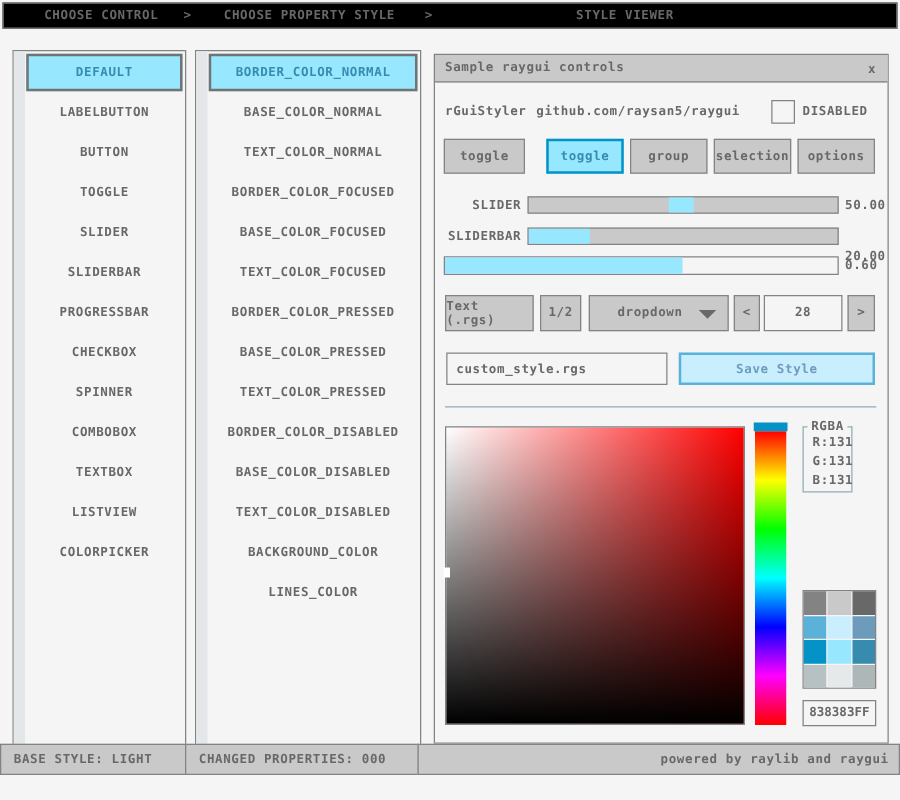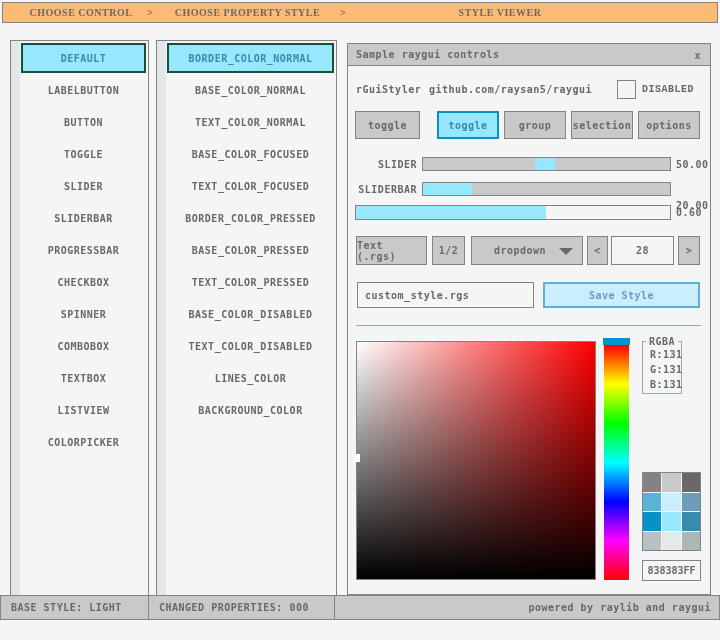--- a/index.html
+++ b/index.html
@@ -1,34 +1,34 @@
 <!DOCTYPE html>
 <html><head>
 <meta charset="utf-8">
 <style>
   html,body{margin:0;padding:0;background:#F5F5F5;}
   #app{position:relative;width:720px;height:640px;background:#F5F5F5;
        font-family:"DejaVu Sans Mono", monospace;font-size:10px;font-weight:bold;
        letter-spacing:0.5px;color:#686868;overflow:hidden;}
   .abs{position:absolute;box-sizing:border-box;}
-  .bar{background:#fdba74;border:1px solid #838383;font-family:Liberation Serif, serif;}
+  .bar{background:#000000;border:1px solid #838383;}
   .ctext{display:flex;align-items:center;justify-content:center;}
   .ltext{display:flex;align-items:center;}
   .rtext{display:flex;align-items:center;justify-content:flex-end;}
 
   
   .topbar{left:2px;top:2px;width:716px;height:21px;}
   .topbar span{position:absolute;top:0;height:19px;display:flex;align-items:center;justify-content:center;}
 
   
   .panel{top:40px;height:559px;background:#F5F5F5;border:1px solid #838383;}
   .scrollstrip{position:absolute;left:0;top:0;bottom:0;width:9px;background:#E4E7E9;}
   .list{position:absolute;left:10px;top:2px;right:2px;}
   .list-item{height:30px;margin-bottom:2px;display:flex;align-items:center;justify-content:center;box-sizing:border-box;cursor:pointer;}
-  .list-item.selected{background:#97E8FF;border:2px solid #14532d;color:#368BAF;}
+  .list-item.selected{background:#97E8FF;border:2px solid #737373;color:#368BAF;}
 
   
   .window{left:347px;top:43px;width:364px;height:552px;background:#F5F5F5;border:1px solid #838383;}
   .titlebar{position:absolute;left:0;top:0;right:0;height:22px;background:#C9C9C9;border-bottom:1px solid #838383;display:flex;align-items:center;padding:0 8px;box-sizing:border-box;}
   .close-x{position:absolute;right:9px;top:0;height:22px;display:flex;align-items:center;cursor:pointer;}
 
   .btn{background:#C9C9C9;border:1px solid #838383;color:#686868;display:flex;align-items:center;justify-content:center;cursor:pointer;box-sizing:border-box;}
   .btn.selected,.btn.active{background:#97E8FF;border:2px solid #0492C7;color:#368BAF;}
   .toggle-group{position:absolute;left:89px;top:67px;display:flex;gap:5px;}
   .toggle-group .btn{width:62px;height:28px;}
@@ -96,43 +96,45 @@
       </div>
   </div>
 
   <div class="abs panel" style="left:156px;width:181px;">
     <div class="scrollstrip"></div>
     <div class="list">
 
     <div class="list-item selected">BORDER_COLOR_NORMAL</div>
         <div class="list-item">BASE_COLOR_NORMAL</div>
         <div class="list-item">TEXT_COLOR_NORMAL</div>
+        <div class="list-item">BORDER_COLOR_FOCUSED</div>
         <div class="list-item">BASE_COLOR_FOCUSED</div>
         <div class="list-item">TEXT_COLOR_FOCUSED</div>
         <div class="list-item">BORDER_COLOR_PRESSED</div>
         <div class="list-item">BASE_COLOR_PRESSED</div>
         <div class="list-item">TEXT_COLOR_PRESSED</div>
+        <div class="list-item">BORDER_COLOR_DISABLED</div>
         <div class="list-item">BASE_COLOR_DISABLED</div>
         <div class="list-item">TEXT_COLOR_DISABLED</div>
+        <div class="list-item">BACKGROUND_COLOR</div>
         <div class="list-item">LINES_COLOR</div>
-        <div class="list-item">BACKGROUND_COLOR</div>
       </div>
   </div>
 
   <div class="abs window">
 
     <div class="titlebar">
       <span>Sample raygui controls</span>
       <span class="close-x">x</span>
     </div>
 
     <div class="abs ltext" style="left:8px;top:36px;height:19px;">rGuiStyler</div>
     <div class="abs ltext" style="left:81px;top:36px;height:19px;">github.com/raysan5/raygui</div>
     <div class="abs checkbox"></div>
-    <div class="abs ltext" style="left:294px;top:36px;height:19px;font-family:Liberation Mono, monospace;">DISABLED</div>
+    <div class="abs ltext" style="left:294px;top:36px;height:19px;">DISABLED</div>
 
     <div class="abs btn" style="left:7px;top:67px;width:65px;height:28px;">toggle</div>
     <div class="toggle-group">
 
     <div class="btn selected">toggle</div>
         <div class="btn">group</div>
         <div class="btn">selection</div>
         <div class="btn">options</div>
       </div>
 

